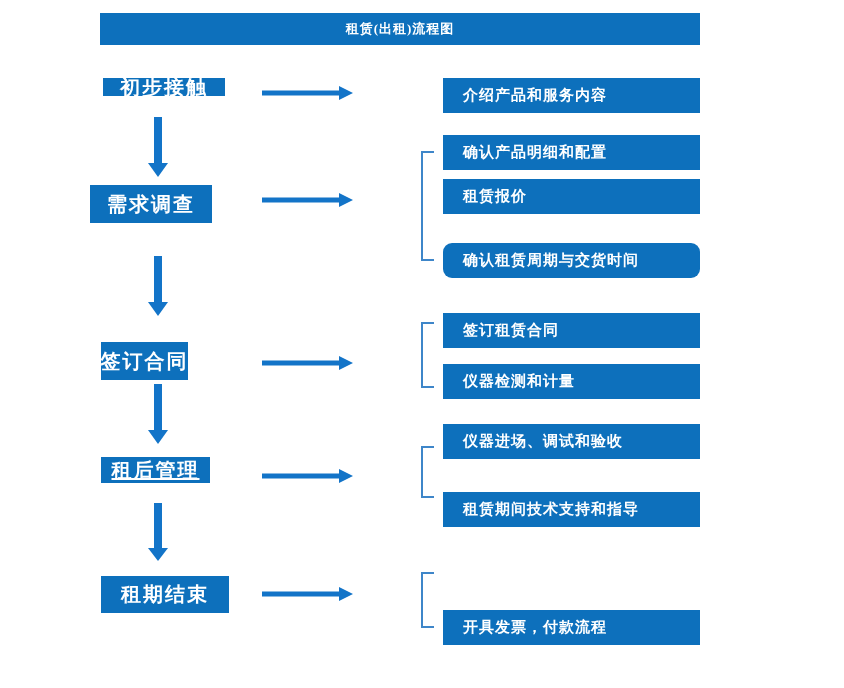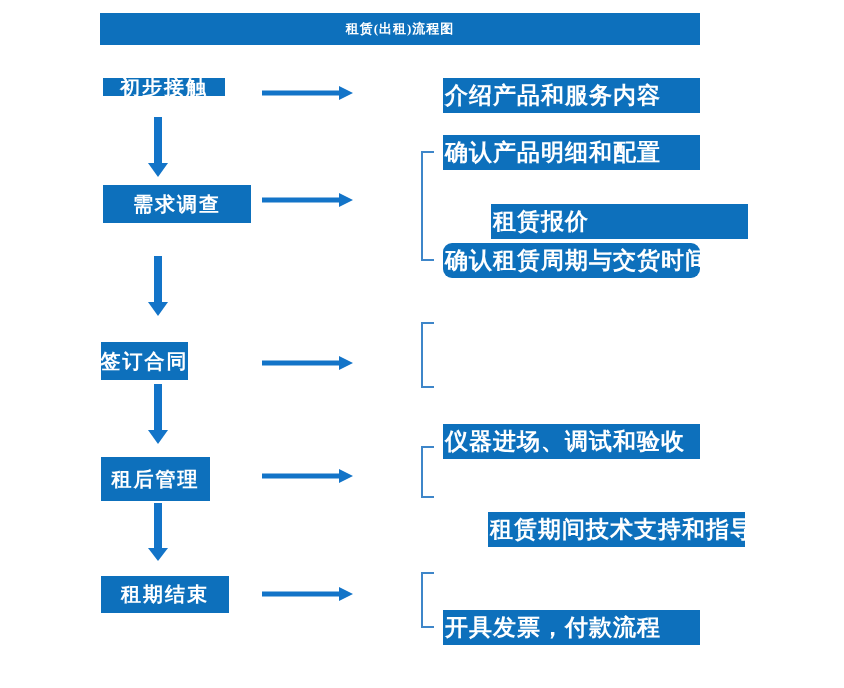--- a/index.html
+++ b/index.html
@@ -46,43 +46,43 @@
     letter-spacing:2px;
     white-space:nowrap;
   }
   .detail-box{
     position:absolute;
     left:443px;
     width:257px;
     height:35px;
     background:var(--box-blue);
     color:var(--text-white);
-    font-size:23px;
+    font-size:15px;
     font-weight:bold;
     display:flex;
     align-items:center;
-    padding-left:2px;
+    padding-left:20px;
     box-sizing:border-box;
     letter-spacing:1px;
     white-space:nowrap;
   }
   .arrow{position:absolute;line-height:0;}
   .arrow svg{display:block;}
 </style>
 </head>
 <body>
 
 <div class="canvas">
 
   <div class="title-bar">租赁(出租)流程图</div>
 
   <div class="step-box" style="left:103px;top:78px;width:122px;height:18px;">初步接触</div>
-  <div class="step-box" style="left:103px;top:185px;width:148px;height:38px;">需求调查</div>
+  <div class="step-box" style="left:90px;top:185px;width:122px;height:38px;">需求调查</div>
   <div class="step-box" style="left:101px;top:342px;width:87px;height:38px;">签订合同</div>
-  <div class="step-box" style="left:101px;top:457px;width:109px;height:44px;">租后管理</div>
+  <div class="step-box" style="left:101px;top:457px;width:109px;height:26px;text-decoration:underline;">租后管理</div>
   <div class="step-box" style="left:101px;top:576px;width:128px;height:37px;">租期结束</div>
 
   <div class="arrow" style="left:148px;top:117px;">
     <svg width="20" height="60" viewBox="0 0 20 60">
         <rect x="6" y="0" width="8" height="47" fill="var(--arrow-blue)"></rect>
         <polygon points="0,46 20,46 10,60" fill="var(--arrow-blue)"></polygon>
       </svg>
   </div>
   <div class="arrow" style="left:148px;top:256px;">
     <svg width="20" height="60" viewBox="0 0 20 60">
@@ -150,19 +150,21 @@
       </svg>
   </div>
   <div class="arrow" style="left:421px;top:572px;">
     <svg width="14" height="56" viewBox="0 0 14 56">
         <polyline points="13,1 1,1 1,55 13,55" fill="none" stroke="var(--bracket-blue)" stroke-width="2"></polyline>
       </svg>
   </div>
 
   <div class="detail-box" style="top:78px;">介绍产品和服务内容</div>
   <div class="detail-box" style="top:135px;">确认产品明细和配置</div>
-  <div class="detail-box" style="top:204px;margin-left:48px;">租赁报价</div>
+  <div class="detail-box" style="top:179px;">租赁报价</div>
   <div class="detail-box" style="top:243px;border-radius:9px;">确认租赁周期与交货时间</div>
+  <div class="detail-box" style="top:313px;">签订租赁合同</div>
+  <div class="detail-box" style="top:364px;">仪器检测和计量</div>
   <div class="detail-box" style="top:424px;text-align:center;">仪器进场、调试和验收</div>
-  <div class="detail-box" style="top:512px;margin-left:45px;">租赁期间技术支持和指导</div>
+  <div class="detail-box" style="top:492px;">租赁期间技术支持和指导</div>
   <div class="detail-box" style="top:610px;">开具发票，付款流程</div>
 
 </div>
 
 </body></html>

